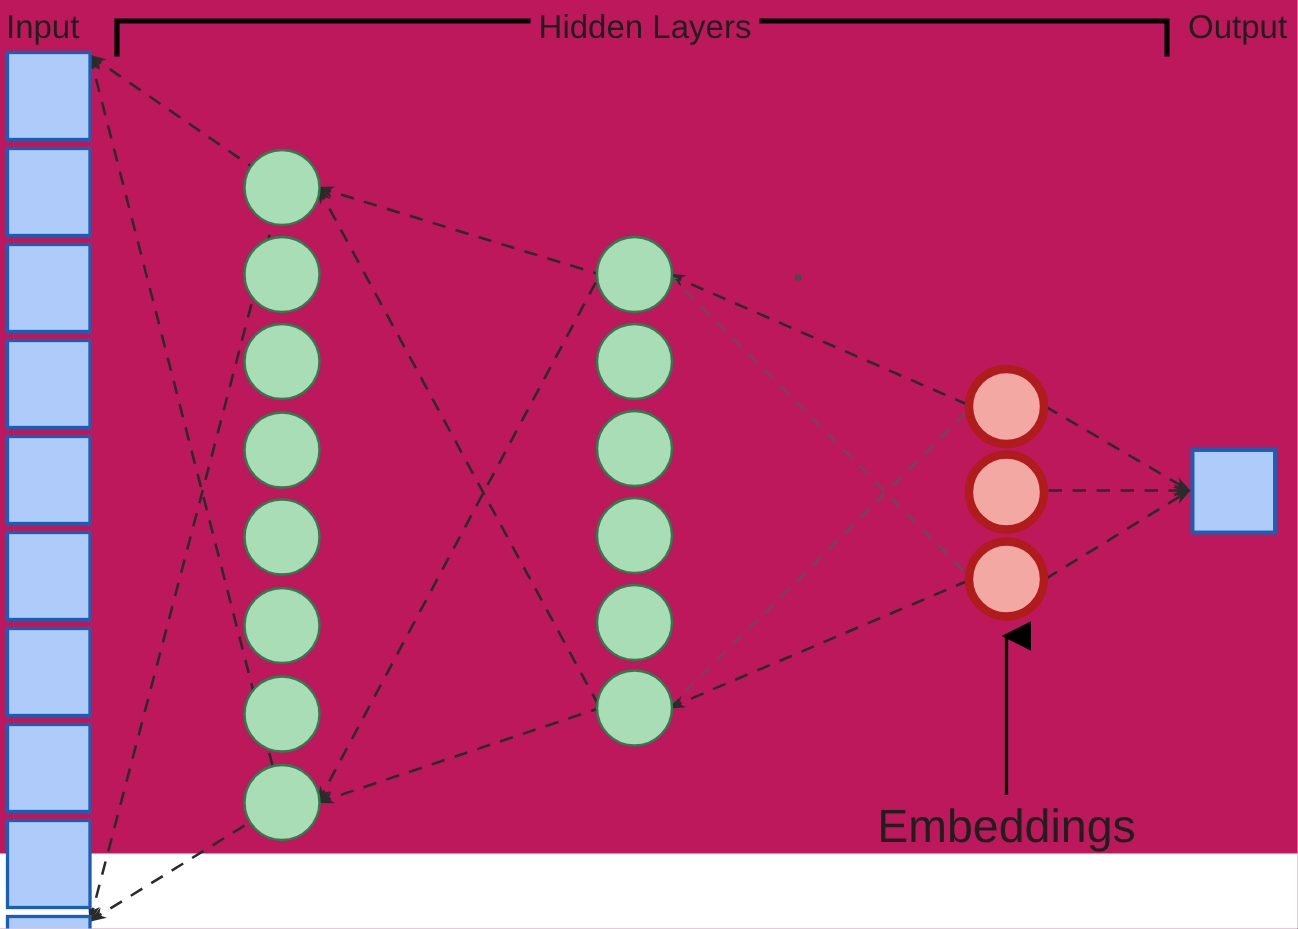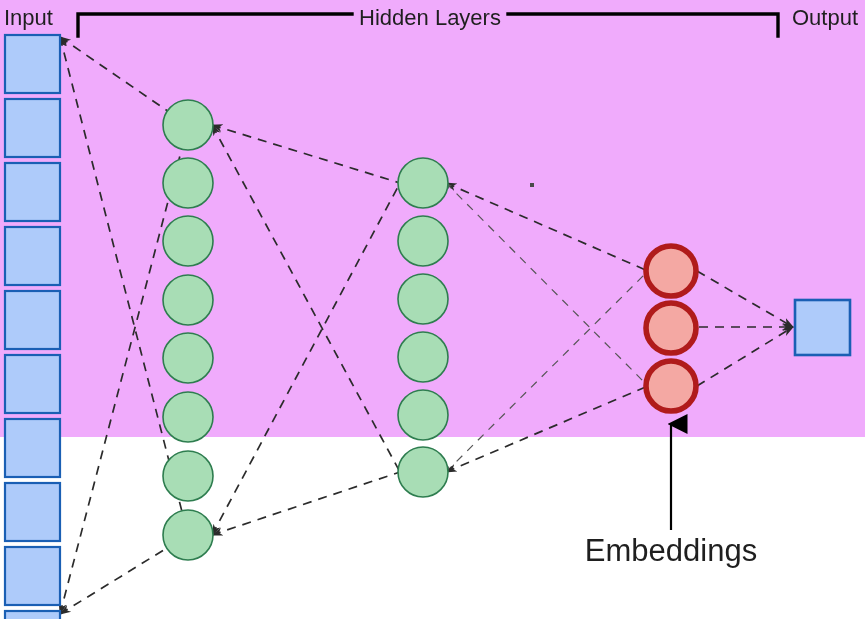--- a/index.html
+++ b/index.html
@@ -10,22 +10,22 @@
   body {
     width: 865px;
     height: 619px;
     font-family: "Liberation Sans", sans-serif;
     overflow: hidden;
     position: relative;
   }
   #diagram-root {
     position: relative;
     width: 865px;
-    height: 437px;
-    background: #f0abfc;
+    height: 569px;
+    background: #be185d;
   }
   svg.canvas {
     position: absolute;
     left: 0;
     top: 0;
     width: 865px;
     height: 619px;
   }
   .lbl {
     fill: #1f1f1f;

